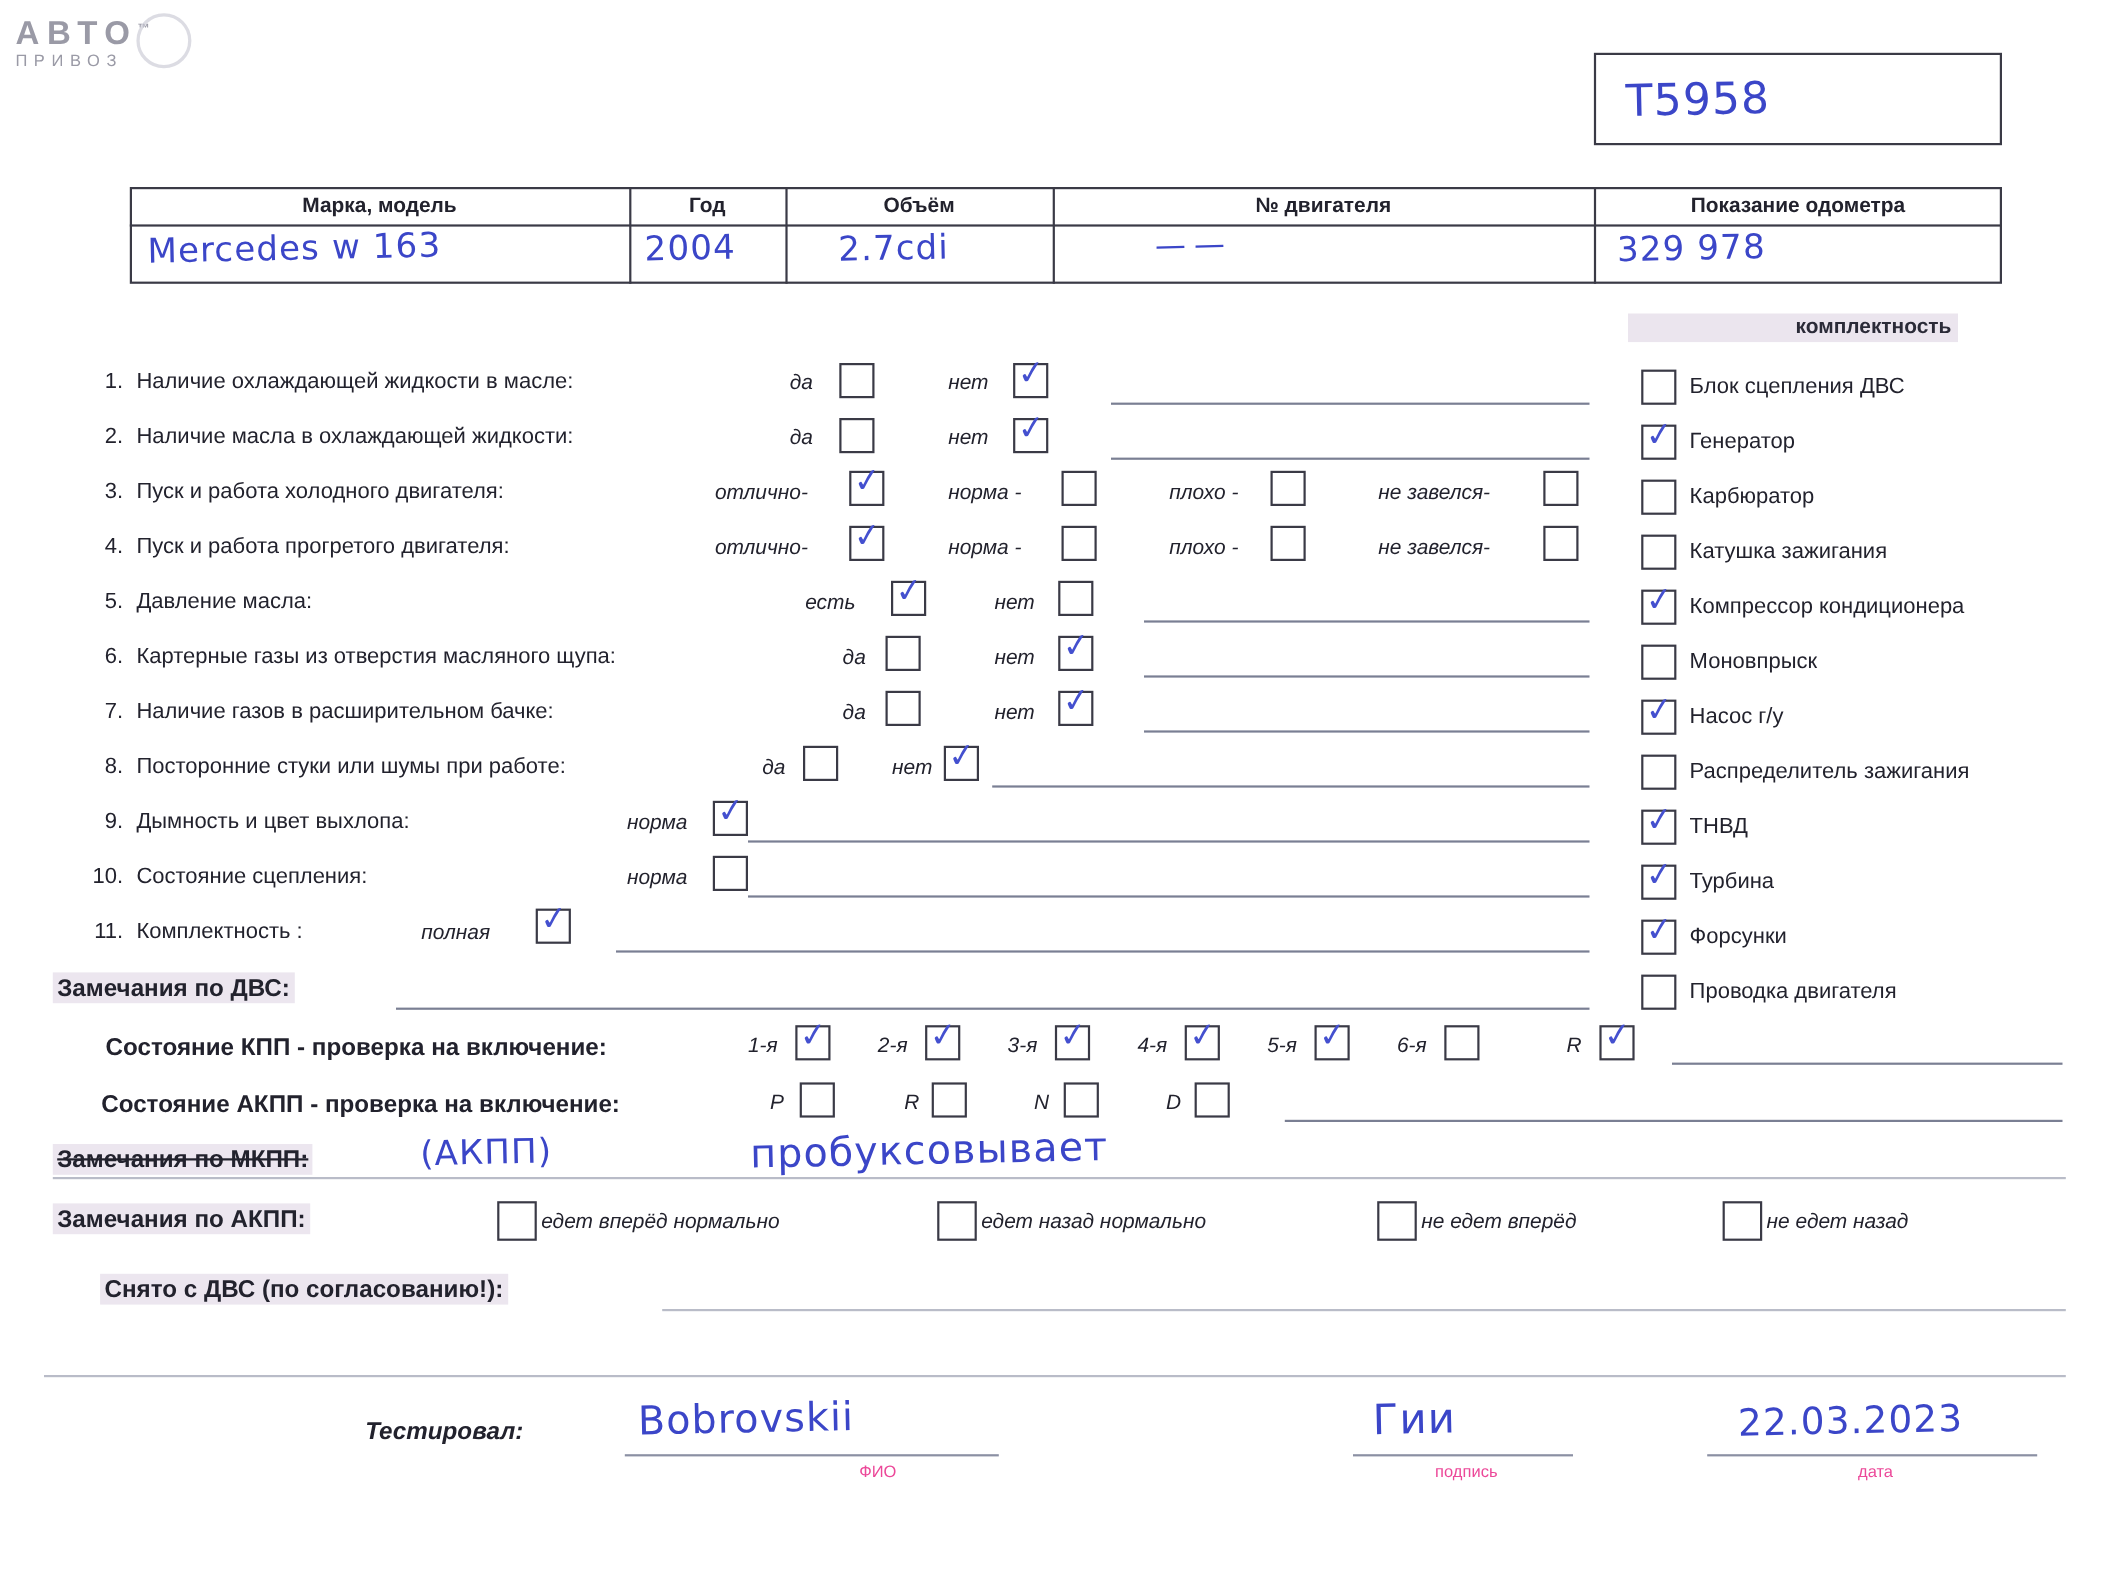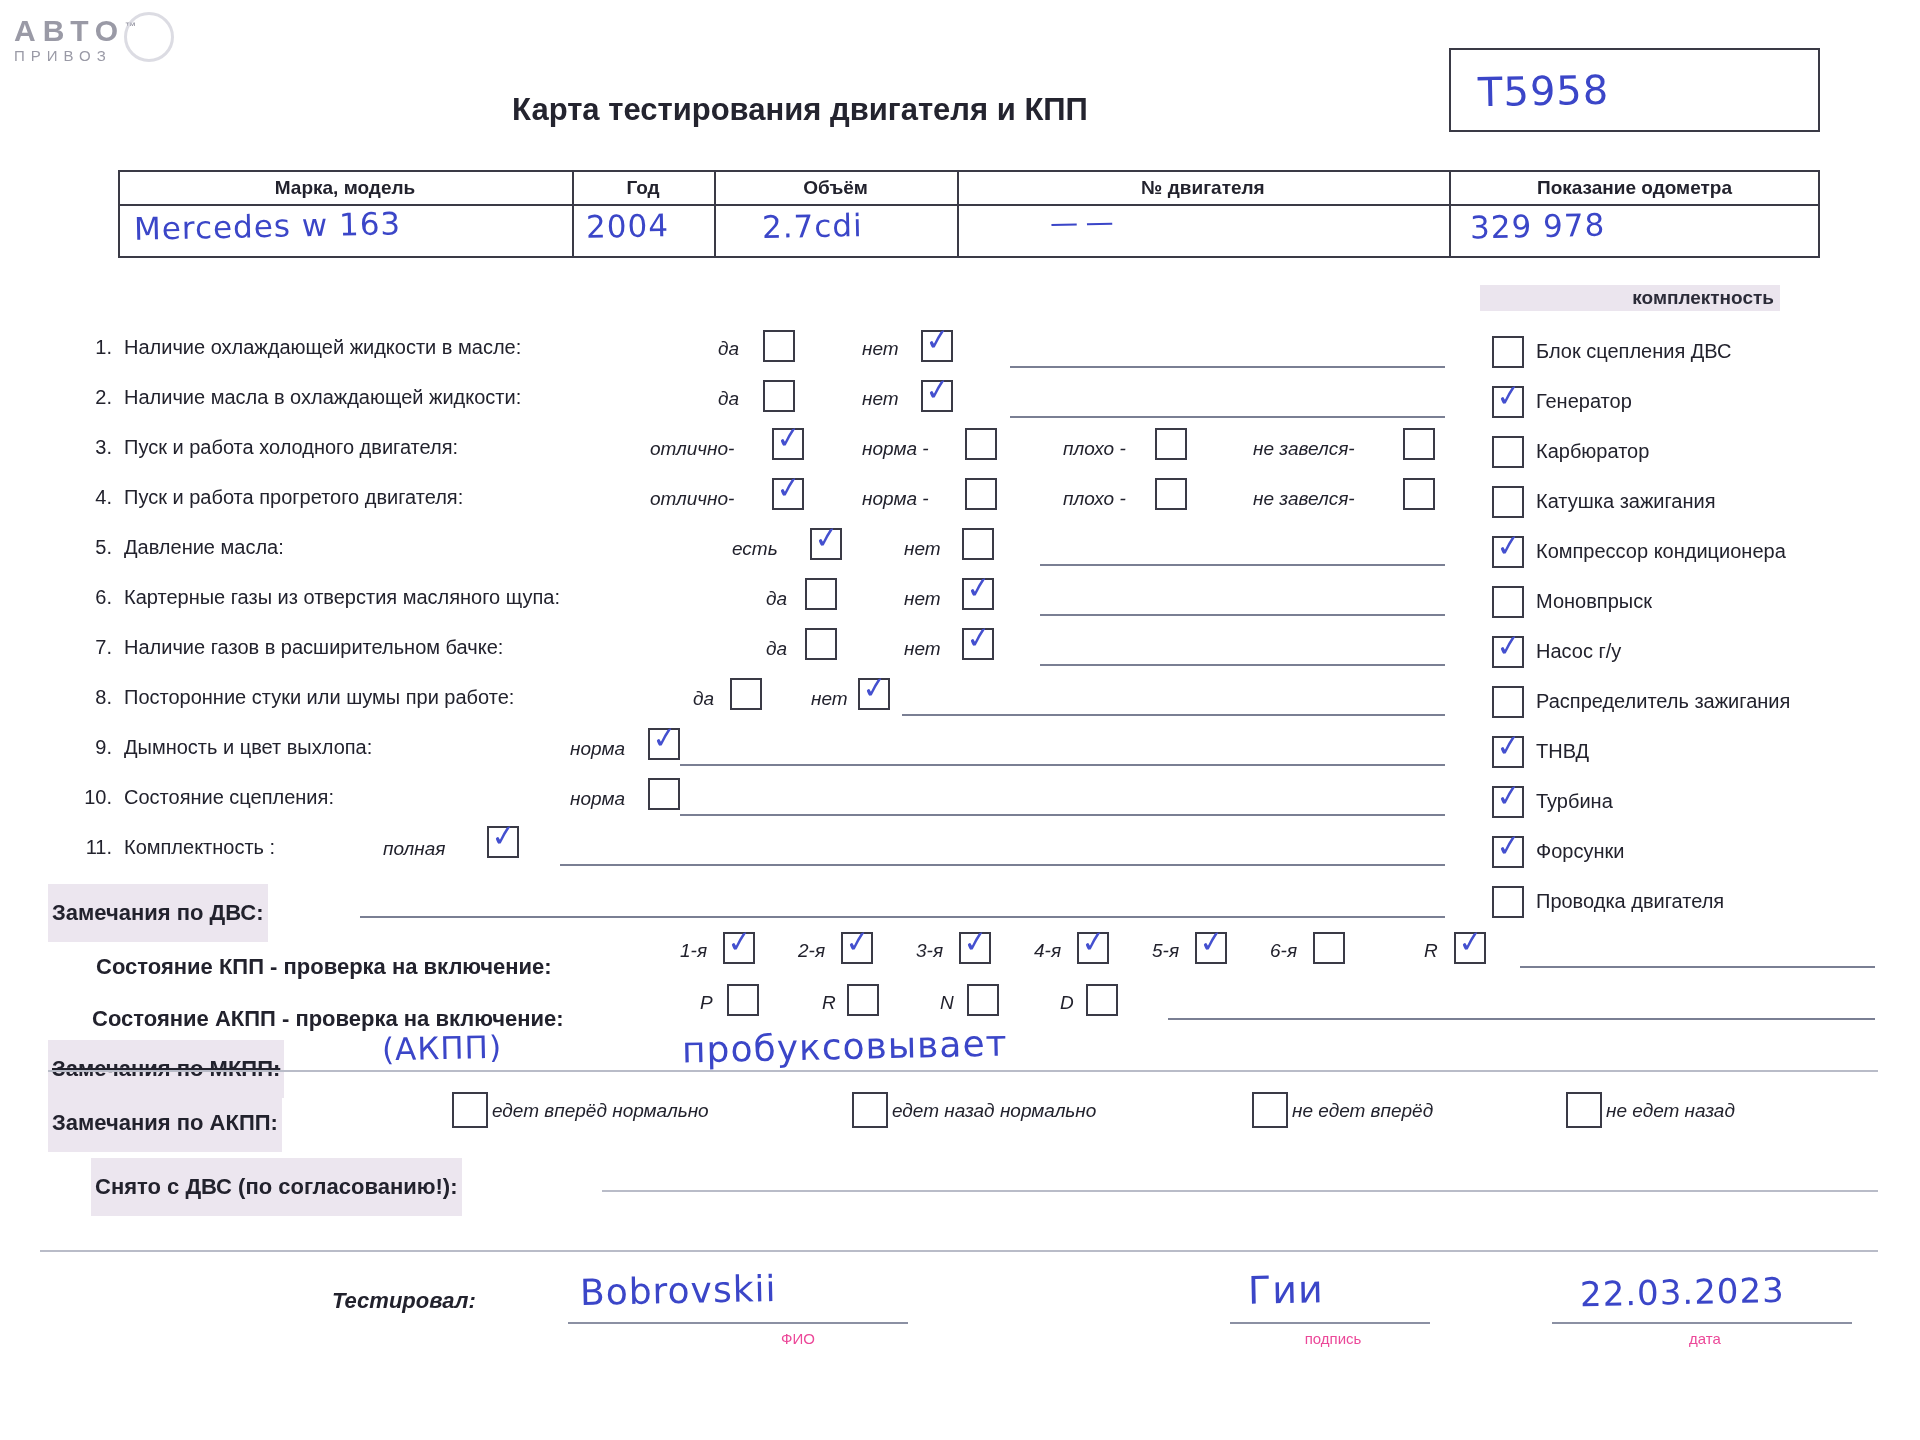--- a/index.html
+++ b/index.html
@@ -172,21 +172,21 @@
   }
 
   
   .sec {
     position: absolute;
     font-size: 22px;
     font-weight: bold;
     color: #22222d;
     white-space: nowrap;
     background: #ece6ef;
-    padding: 16px 4px;
+    padding: 1px 4px;
   }
   .sec.plain { background: transparent; }
   .strike { text-decoration: line-through; }
 
   .gear {
     position: absolute;
     font-size: 19px;
     font-style: italic;
     color: #22222d;
   }
@@ -213,21 +213,20 @@
 <body>
 
 <div class="sheet">
 
   <div class="logo">
     <div class="ring"></div>
     <div class="l1"><span>АВТО</span><span class="tm">™</span></div>
     <div class="l2">ПРИВОЗ</div>
   </div>
 
-  <div class="title">Карта тестирования двигателя  и КПП</div>
 
   <div class="box" style="left:1449px; top:48px; width:371px; height:84px;"></div>
   <div class="sig hand" style="left:1478px; top:68px; font-size:40px;">T5958</div>
 
   <div class="box" style="left:118px; top:170px; width:1702px; height:88px;"></div>
   <div class="hline" style="left:118px; top:204px; width:1702px;"></div>
   <div class="vline" style="left:572px; top:170px; height:88px;"></div>
   <div class="vline" style="left:714px; top:170px; height:88px;"></div>
   <div class="vline" style="left:957px; top:170px; height:88px;"></div>
   <div class="vline" style="left:1449px; top:170px; height:88px;"></div>

